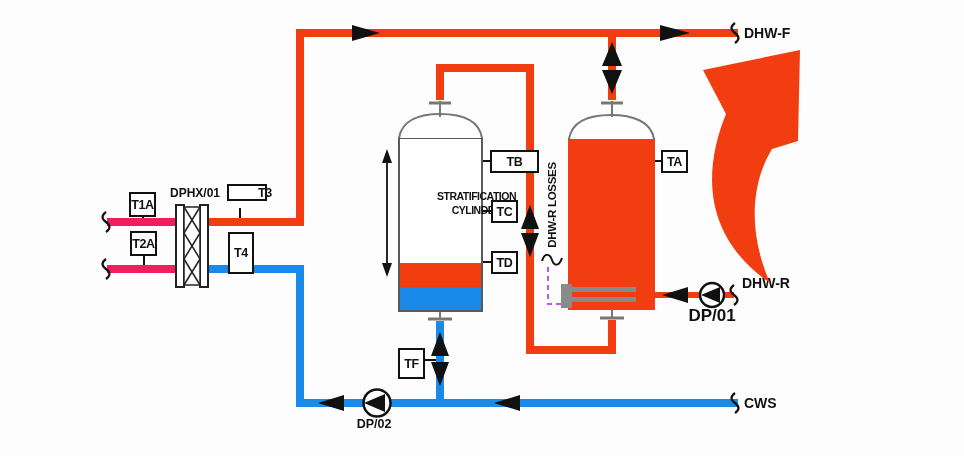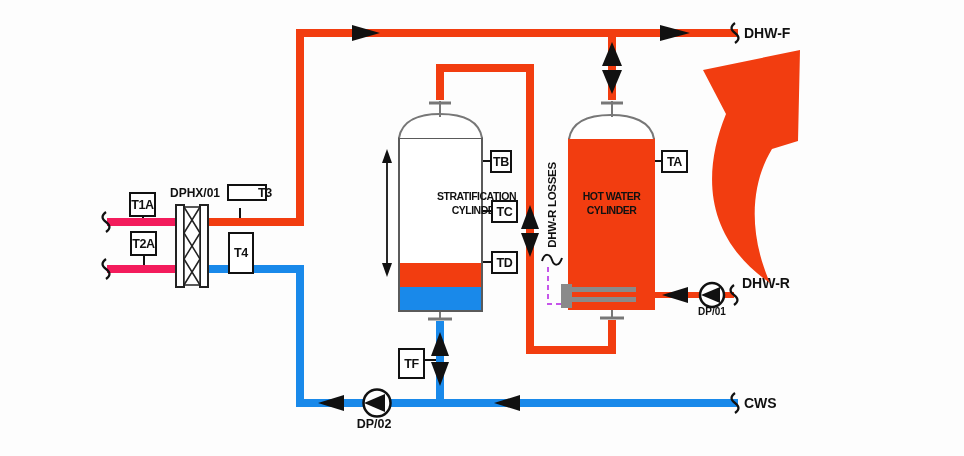--- a/index.html
+++ b/index.html
@@ -51,51 +51,50 @@
 
   <div class="pipe primary" style="left:107px;top:218px;width:70px;height:8px;"></div>
   <div class="pipe primary" style="left:107px;top:265px;width:70px;height:8px;"></div>
 
   <div class="vessel-body" style="left:398px;top:137px;width:85px;height:175px;background:#fff;border:2px solid #5a5a5a;"></div>
   <div class="band hot" style="left:400px;top:263px;width:81px;height:24px;"></div>
   <div class="band cold" style="left:400px;top:287px;width:81px;height:23px;"></div>
   <div class="vessel-label" style="left:390px;top:189px;width:109px;padding-left:32px;">STRATIFICATION CYLINDER</div>
 
   <div class="vessel-body" style="left:568px;top:138px;width:87px;height:172px;background:var(--hot,#F23D10);"></div>
-  <div class="vessel-label" style="left:572px;top:189px;width:79px;">HOT WATER CYLINDER</div>
 
   <div class="element" style="left:561px;top:284px;width:11px;height:24px;"></div>
   <div class="element" style="left:572px;top:287px;width:64px;height:5px;"></div>
   <div class="element" style="left:572px;top:297px;width:64px;height:5px;"></div>
 
   <div class="conn" style="left:142px;top:207px;width:2px;height:11px;"></div>
   <div class="conn" style="left:143px;top:255px;width:2px;height:10px;"></div>
   <div class="conn" style="left:239px;top:208px;width:2px;height:10px;"></div>
   <div class="conn" style="left:240px;top:256px;width:2px;height:9px;"></div>
   <div class="conn" style="left:483px;top:160px;width:8px;height:2px;"></div>
   <div class="conn" style="left:483px;top:210px;width:9px;height:2px;"></div>
   <div class="conn" style="left:483px;top:261px;width:9px;height:2px;"></div>
   <div class="conn" style="left:654px;top:160px;width:8px;height:2px;"></div>
   <div class="conn" style="left:424px;top:359px;width:12px;height:2px;"></div>
 
   <div class="sensor" style="left:129px;top:183px;width:27px;height:25px;margin-top:9px;">T1A</div>
   <div class="sensor" style="left:130px;top:231px;width:27px;height:25px;">T2A</div>
   <div class="sensor" style="left:227px;top:184px;width:26px;height:17px;padding-left:36px;">T3</div>
   <div class="sensor" style="left:228px;top:232px;width:26px;height:42px;">T4</div>
-  <div class="sensor" style="left:490px;top:150px;width:22px;height:23px;">TB</div>
+  <div class="sensor" style="left:490px;top:150px;width:49px;height:23px;">TB</div>
   <div class="sensor" style="left:491px;top:200px;width:27px;height:23px;">TC</div>
   <div class="sensor" style="left:491px;top:251px;width:27px;height:23px;">TD</div>
   <div class="sensor" style="left:661px;top:150px;width:27px;height:23px;">TA</div>
   <div class="sensor" style="left:398px;top:348px;width:27px;height:31px;">TF</div>
 
   <div class="lbl" style="left:166px;top:186px;width:58px;text-align:center;font-size:12px;">DPHX/01</div>
   <div class="lbl" style="left:744px;top:25px;font-size:14px;">DHW-F</div>
   <div class="lbl" style="left:742px;top:275px;font-size:14px;">DHW-R</div>
   <div class="lbl" style="left:744px;top:395px;font-size:14px;">CWS</div>
-  <div class="lbl" style="left:688px;top:306px;width:48px;text-align:center;font-size:10px;">DP/01</div>
+  <div class="lbl" style="left:688px;top:306px;width:48px;text-align:center;font-size:17px;">DP/01</div>
   <div class="lbl" style="left:349px;top:417px;width:50px;text-align:center;font-size:12.5px;">DP/02</div>
   <div class="lbl rot" style="left:507px;top:199px;width:90px;text-align:center;font-size:11.5px;letter-spacing:-0.3px;">DHW-R LOSSES</div>
 
   <svg class="overlay" width="964" height="456" viewBox="0 0 964 456">
 
     <path d="M 399,138 C 402,120 420,114 440,114 C 461,114 479,120 482,138" style="fill:#fff;stroke:#777;stroke-width:2;"></path>
     <path d="M 569,139 C 572,121 590,115 611,115 C 632,115 651,121 654,139" style="fill:#fff;stroke:#777;stroke-width:2;"></path>
 
     <g style="stroke:#777;stroke-width:2;">
       <line x1="440" y1="101" x2="440" y2="117"></line>

